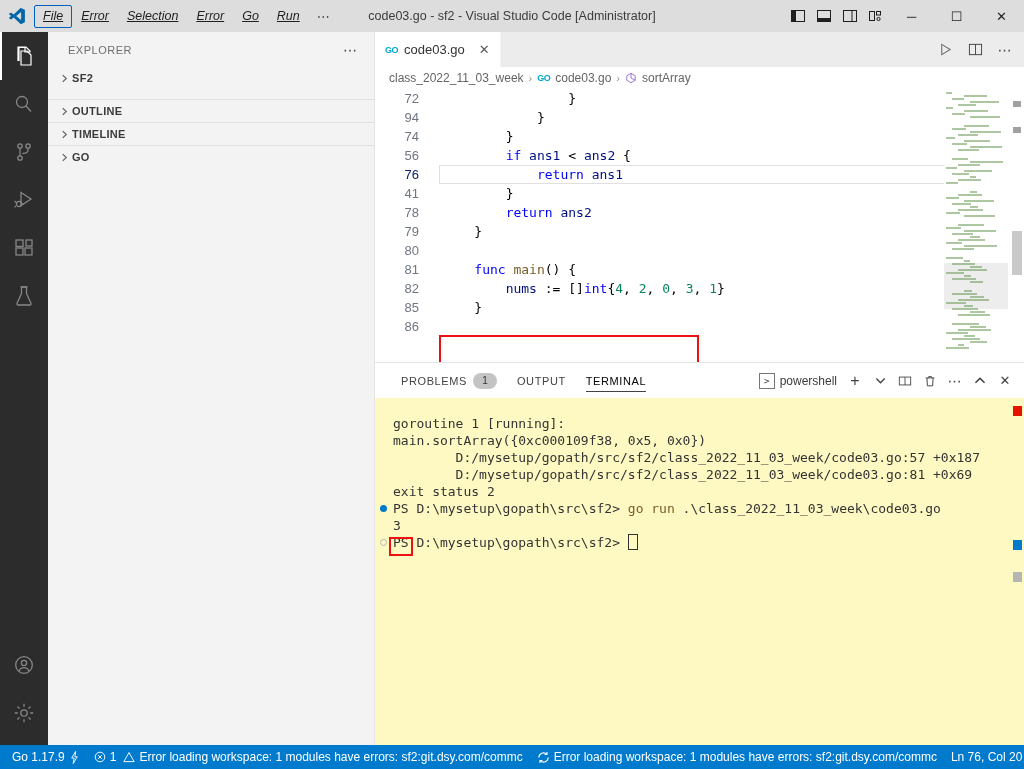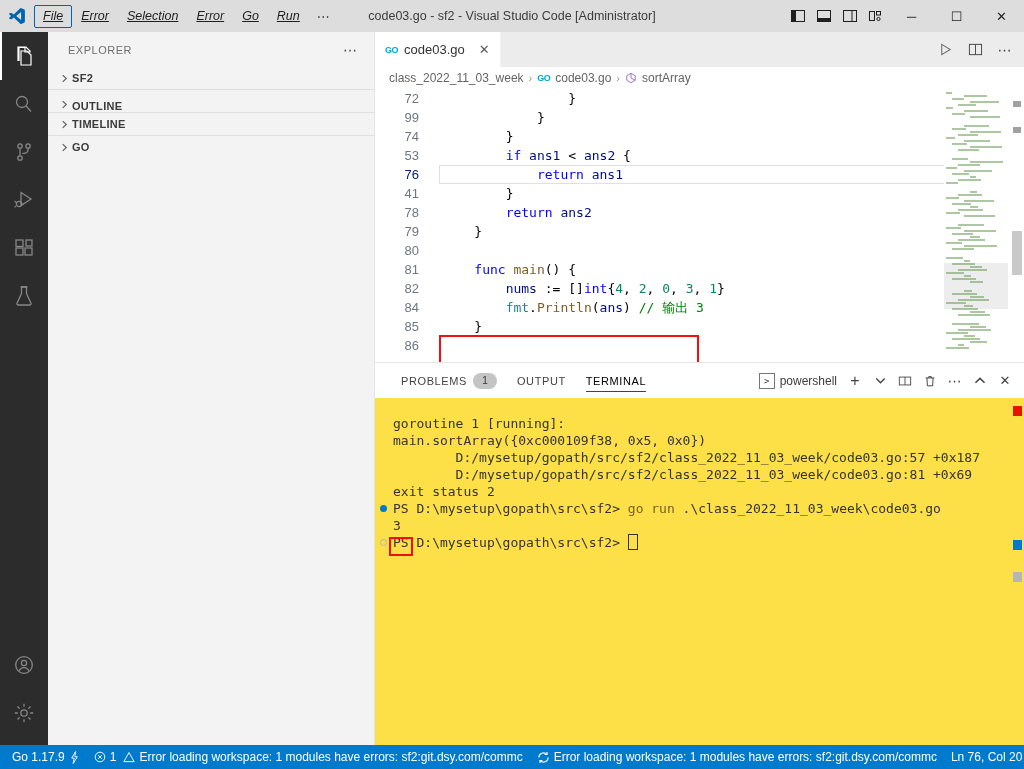--- a/index.html
+++ b/index.html
@@ -132,21 +132,21 @@
     display:flex;align-items:center;justify-content:center;font-size:10px;padding:0 4px;letter-spacing:0;
   }
   .panel-actions{position:absolute;right:8px;top:0;height:35px;display:flex;align-items:center;gap:3px;}
   .shell-chip{display:flex;align-items:center;gap:5px;font-size:12px;color:#3b3b3b;padding:0 4px;}
   .shell-box{
     width:14px;height:14px;border:1px solid #767676;display:flex;align-items:center;justify-content:center;
     font-size:9px;color:#3b3b3b;font-family:"DejaVu Sans Mono", monospace;
   }
   .pa-btn{width:22px;height:22px;display:flex;align-items:center;justify-content:center;color:#424242;font-size:13px;}
 
-  .terminal{position:absolute;left:0;top:35px;width:649px;height:348px;background:#fde047;overflow:hidden;}
+  .terminal{position:absolute;left:0;top:35px;width:649px;height:348px;background:#fef9c3;overflow:hidden;}
   .trow{
     height:17px;line-height:17px;font-family:"DejaVu Sans Mono", monospace;font-size:13px;
     color:#333333;white-space:pre;padding-left:18px;position:relative;
   }
   .tdot{position:absolute;left:5px;top:5px;width:7px;height:7px;border-radius:50%;}
   .tdot.blue{background:#007acc;}
   .tdot.gray{border:1px solid #b5b5b5;background:transparent;box-sizing:border-box;}
   .t-go{color:#795e26;}
   .t-cursor{display:inline-block;width:8px;height:14px;border:1px solid #333;vertical-align:-3px;}
   .term-scroll{position:absolute;right:0;top:35px;width:14px;height:348px;}
@@ -282,21 +282,21 @@
     </div>
 
     <div class="tree-section first">
       <span class="chev">
         <svg width="9" height="9" viewBox="0 0 10 10">
             <path d="M3 1.2 7 5 3 8.8" fill="none" stroke="currentColor" stroke-width="1.3"></path>
           </svg>
       </span>
       <span class="tree-label">SF2</span>
     </div>
-    <div class="tree-section" style="align-items:flex-end;">
+    <div class="tree-section" style="margin-top:10px;">
       <span class="chev">
         <svg width="9" height="9" viewBox="0 0 10 10">
             <path d="M3 1.2 7 5 3 8.8" fill="none" stroke="currentColor" stroke-width="1.3"></path>
           </svg>
       </span>
       <span class="tree-label">OUTLINE</span>
     </div>
     <div class="tree-section">
       <span class="chev">
         <svg width="9" height="9" viewBox="0 0 10 10">
@@ -350,31 +350,30 @@
             <path d="M8 1.8V8l5.6 3" fill="none" stroke="#8b5cc7" stroke-width="1.1"></path>
           </svg>
       </span>
       <span class="bc-item">sortArray</span>
     </div>
 
     <div class="codearea">
       <div class="currentline" style="top:76px;width:512px;"></div>
       <div class="code-rows">
           <div class="crow"><span class="lnum">72</span><span class="ctext"><span class="pun">                </span><span class="pun">}</span></span></div>
-          <div class="crow"><span class="lnum">99</span><span class="ctext"><span class="pun">            </span><span class="pun">}</span></span></div>
+          <div class="crow"><span class="lnum">94</span><span class="ctext"><span class="pun">            </span><span class="pun">}</span></span></div>
           <div class="crow"><span class="lnum">74</span><span class="ctext"><span class="pun">        </span><span class="pun">}</span></span></div>
-          <div class="crow"><span class="lnum">53</span><span class="ctext"><span class="pun">        </span><span class="kw">if</span><span class="pun"> </span><span class="id">ans1</span><span class="pun"> &lt; </span><span class="id">ans2</span><span class="pun"> {</span></span></div>
+          <div class="crow"><span class="lnum">56</span><span class="ctext"><span class="pun">        </span><span class="kw">if</span><span class="pun"> </span><span class="id">ans1</span><span class="pun"> &lt; </span><span class="id">ans2</span><span class="pun"> {</span></span></div>
           <div class="crow"><span class="lnum active">76</span><span class="ctext"><span class="pun">            </span><span class="kw">return</span><span class="pun"> </span><span class="id">ans1</span></span></div>
           <div class="crow"><span class="lnum">41</span><span class="ctext"><span class="pun">        </span><span class="pun">}</span></span></div>
           <div class="crow"><span class="lnum">78</span><span class="ctext"><span class="pun">        </span><span class="kw">return</span><span class="pun"> </span><span class="id">ans2</span></span></div>
           <div class="crow"><span class="lnum">79</span><span class="ctext"><span class="pun">    </span><span class="pun">}</span></span></div>
           <div class="crow"><span class="lnum">80</span><span class="ctext"></span></div>
           <div class="crow"><span class="lnum">81</span><span class="ctext"><span class="pun">    </span><span class="kw">func</span><span class="pun"> </span><span class="fn">main</span><span class="pun">() {</span></span></div>
           <div class="crow"><span class="lnum">82</span><span class="ctext"><span class="pun">        </span><span class="id">nums</span><span class="pun"> := []</span><span class="kw">int</span><span class="pun">{</span><span class="num">4</span><span class="pun">, </span><span class="num">2</span><span class="pun">, </span><span class="num">0</span><span class="pun">, </span><span class="num">3</span><span class="pun">, </span><span class="num">1</span><span class="pun">}</span></span></div>
-          <div class="crow"><span class="lnum">84</span><span class="ctext"><span class="pun">        </span><span class="typ">fmt</span><span class="pun">.</span><span class="fn">Println</span><span class="pun">(</span><span class="id">ans</span><span class="pun">) </span><span class="cmt">// 输出 3</span></span></div>
           <div class="crow"><span class="lnum">85</span><span class="ctext"><span class="pun">    </span><span class="pun">}</span></span></div>
           <div class="crow"><span class="lnum">86</span><span class="ctext"></span></div>
         </div>
 
       <div class="annot" style="left:64px;top:246px;width:260px;height:110px;"></div>
 
       <div class="minimap">
         <div class="mm-slider" style="top: 174px; height: 46px; background: rgba(0, 0, 0, 0.07);"></div>
       <div class="mm-line" style="left: 2px; top: 3px; width: 6px; background: rgb(106, 153, 85); opacity: 0.55;"></div>
           <div class="mm-line" style="left: 20px; top: 6px; width: 23px; background: rgb(106, 153, 85); opacity: 0.55;"></div>

